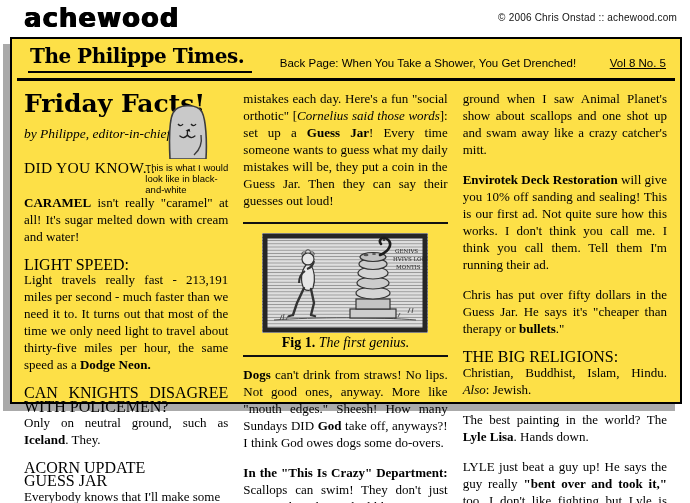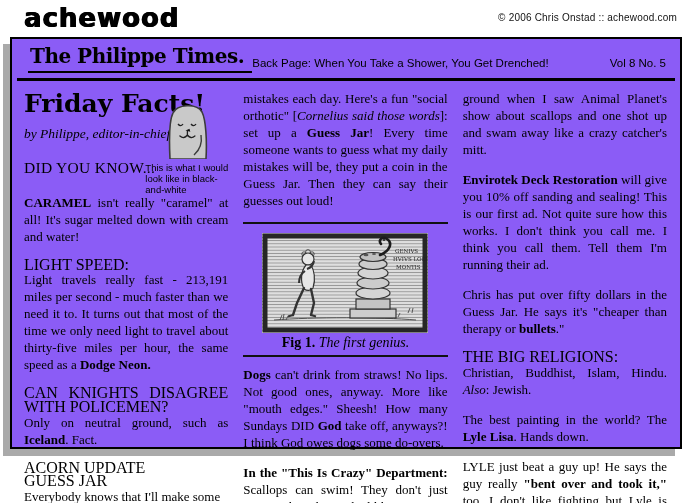--- a/index.html
+++ b/index.html
@@ -16,28 +16,28 @@
     font:bold 26px/1 "DejaVu Sans", sans-serif; letter-spacing:1px;
     text-shadow:0.6px 0 currentColor, -0.6px 0 currentColor;
   }
   .site-copyright {
     position:absolute; right:13px; top:13px;
     font:10px/1 "Liberation Sans", sans-serif; letter-spacing:0.2px; color:#111;
   }
 
   
   .panel {
-    position:absolute; left:10px; top:37px; width:672px; height:412px;
-    background:#8b5cf6; border:2px solid #000; box-shadow:-7px 7px 0 #aaaaaa;
+    position:absolute; left:10px; top:37px; width:672px; height:367px;
+    background:#fde047; border:2px solid #000; box-shadow:-7px 7px 0 #aaaaaa;
   }
   .masthead { display:flex; align-items:flex-end; padding:7px 10px 0 16px; }
   .mast-title-wrap { border-bottom:2px solid #000; padding:0 8px 4px 2px; }
   .mast-title { font:bold 20px/1 "DejaVu Serif", serif; letter-spacing:-0.5px; white-space:nowrap; }
-  .mast-sub { flex:1; font:11.5px/1.1 "Liberation Sans", sans-serif; padding-bottom:3px; }
-  .mast-issue { font:11.5px/1.1 "Liberation Sans", sans-serif; padding:0 4px 3px 6px; white-space:nowrap; }
+  .mast-sub { flex:1; text-align:center; font:11.5px/1.1 "Liberation Sans", sans-serif; padding-bottom:3px; }
+  .mast-issue { font:11.5px/1.1 "Liberation Sans", sans-serif; padding:0 4px 3px 6px; white-space:nowrap;text-decoration:underline; }
   .thick-rule { height:3px; background:#000; margin:5px 5px 0; }
 
   
   .cols { display:flex; gap:15px; padding:9px 13px 0 12px; }
   .col { flex:1; min-width:0; position:relative; }
 
   .headline { font:bold 25px/1.12 "DejaVu Serif", serif; margin:0 0 8px; }
   .byline   { font:italic 13.5px/1.2 "Liberation Serif", serif; margin:0 0 17px; }
   .kicker   { font:15.5px/1.2 "Liberation Serif", serif; letter-spacing:0.3px; margin:0 0 16px; }
   .para     { font-size:13px; line-height:17px; text-align:justify; margin:0 0 13px; }
@@ -85,21 +85,21 @@
           </svg>
           <div class="mascot-caption">This is what I would look like in black-and-white</div>
         </div>
       <div class="headline">Friday Facts!</div>
           <div class="byline">by Philippe, editor-in-chief!</div>
           <div class="kicker">DID YOU KNOW...</div>
           <div class="para"><b>CARAMEL</b><span> isn't really "caramel" at all! It's sugar melted down with cream and water!</span></div>
           <div class="subhead">LIGHT SPEED:</div>
           <div class="para"><span>Light travels really fast - 213,191 miles per second - much faster than we need it to. It turns out that most of the time we only need light to travel about thirty-five miles per hour, the same speed as a </span><b>Dodge Neon.</b></div>
           <div class="subhead">CAN KNIGHTS DISAGREE WITH POLICEMEN?</div>
-          <div class="para"><span>Only on neutral ground, such as </span><b>Iceland</b><span>. Fact.</span></div>
+          <div class="para"><span>Only on neutral ground, such as </span><b>Iceland</b><span>. They.</span></div>
           <div class="subhead">ACORN UPDATE</div>
           <div class="subhead">GUESS JAR</div>
           <div class="para"><span>Everybody knows that I'll make some</span></div>
         </div>
       <div class="col">
           <div class="para"><span>mistakes each day. Here's a fun "social orthotic" [</span><i>Cornelius said those words</i><span>]: set up a </span><b>Guess Jar</b><span>! Every time someone wants to guess what my daily mistakes will be, they put a coin in the Guess Jar. Then they can say their guesses out loud!</span></div>
           <div class="rule"></div>
           <figure class="figure">
     <svg width="166" height="100" viewBox="0 0 166 100">
       <defs>

